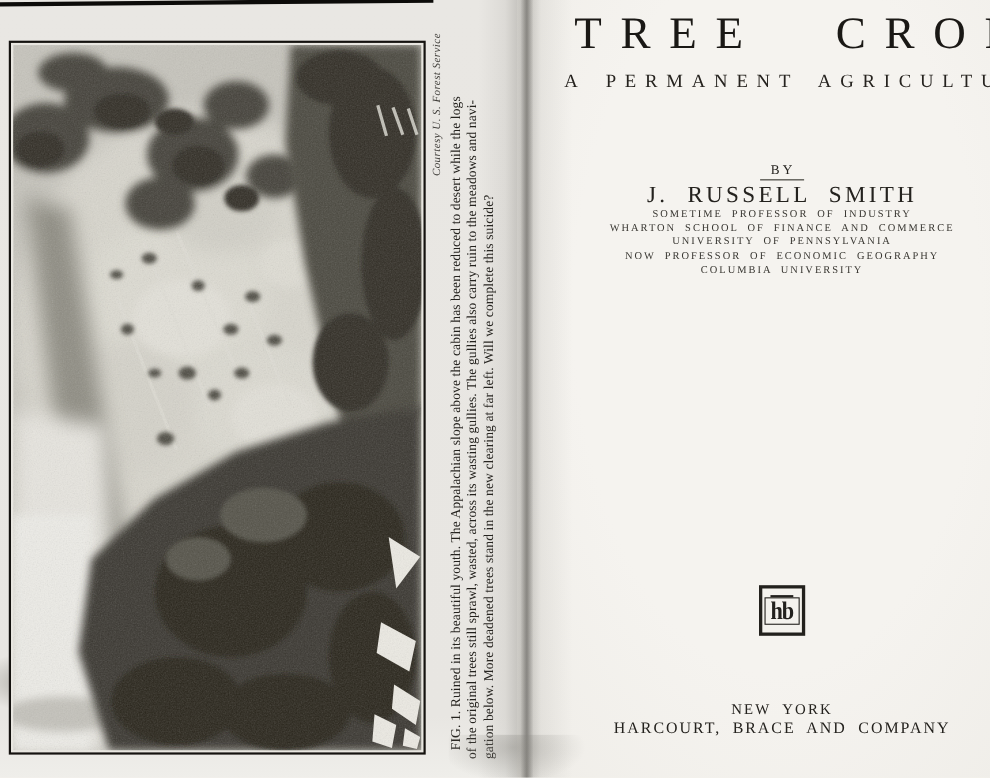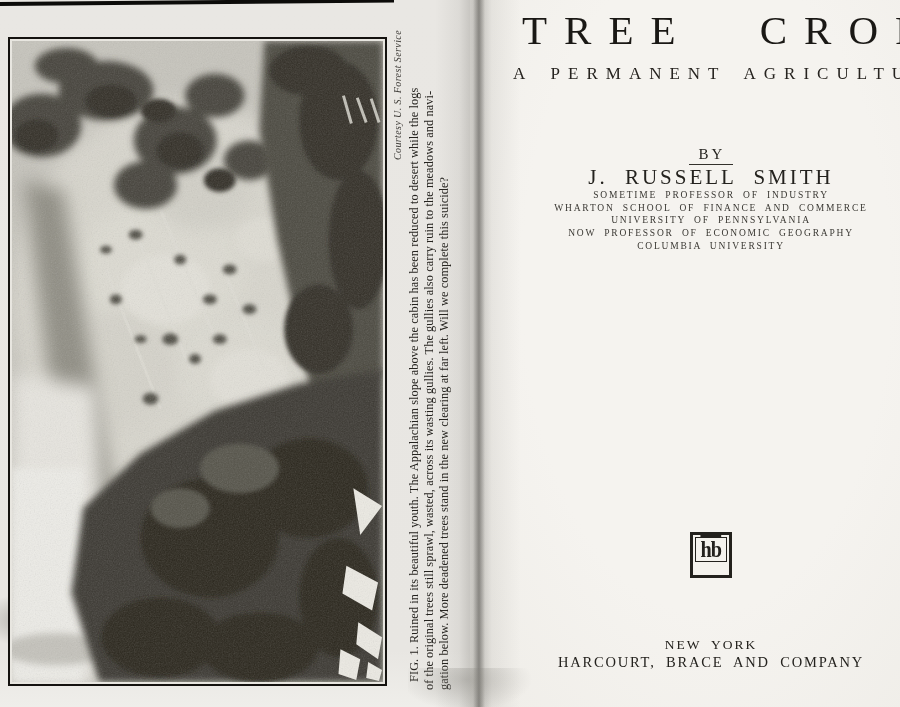--- a/index.html
+++ b/index.html
@@ -65,38 +65,38 @@
     letter-spacing:17px;word-spacing:40px;white-space:nowrap;text-indent:17px;
   }
   .book-subtitle{
     position:absolute;left:0;right:0;top:64px;
     font-size:17px;color:#26231f;letter-spacing:8px;word-spacing:6px;white-space:nowrap;text-indent:8px;
   }
   .byline{
     position:absolute;left:0;right:0;top:145px;
   }
   .byline span{
-    display:inline-block;font-size:15px;letter-spacing:3px;color:#262420;
+    display:inline-block;font-size:12px;letter-spacing:3px;color:#262420;
     border-bottom:1.5px solid #33312c;padding:0 8px 1px 10px;
   }
   .author{
     position:absolute;left:0;right:0;top:165px;
     font-size:21px;color:#24221e;letter-spacing:3px;word-spacing:9px;white-space:nowrap;
   }
   .affil{position:absolute;left:0;right:0;font-size:9.5px;line-height:12.5px;
     letter-spacing:1.8px;word-spacing:4px;color:#3a3833;white-space:nowrap;}
   .affil-a{top:189px;}
   .affil-b{top:227px;}
   
   .logo{
     position:absolute;left:0;right:0;top:532px;display:flex;justify-content:center;
   }
   .logo-outer{
     width:36px;height:40px;border:3px solid #23211d;background:#f4f2ed;
-    display:flex;align-items:flex-start;justify-content:stretch;
+    display:flex;align-items:center;justify-content:stretch;
   }
   .logo-inner{
     flex:1;border:1px solid #23211d;margin:2px;display:flex;align-items:center;justify-content:center;
   }
   .logo-hb{
     font-weight:bold;font-size:23px;line-height:1;color:#23211d;
     text-decoration:overline;transform:scaleX(0.88);letter-spacing:-1px;
   }
   .pub-city{
     position:absolute;left:0;right:0;top:637px;

